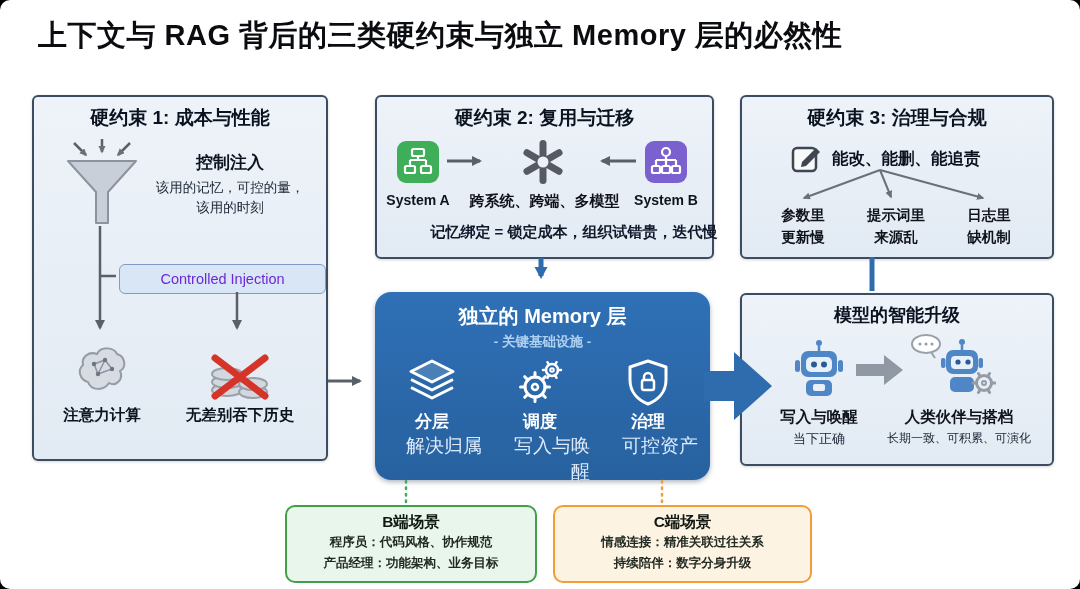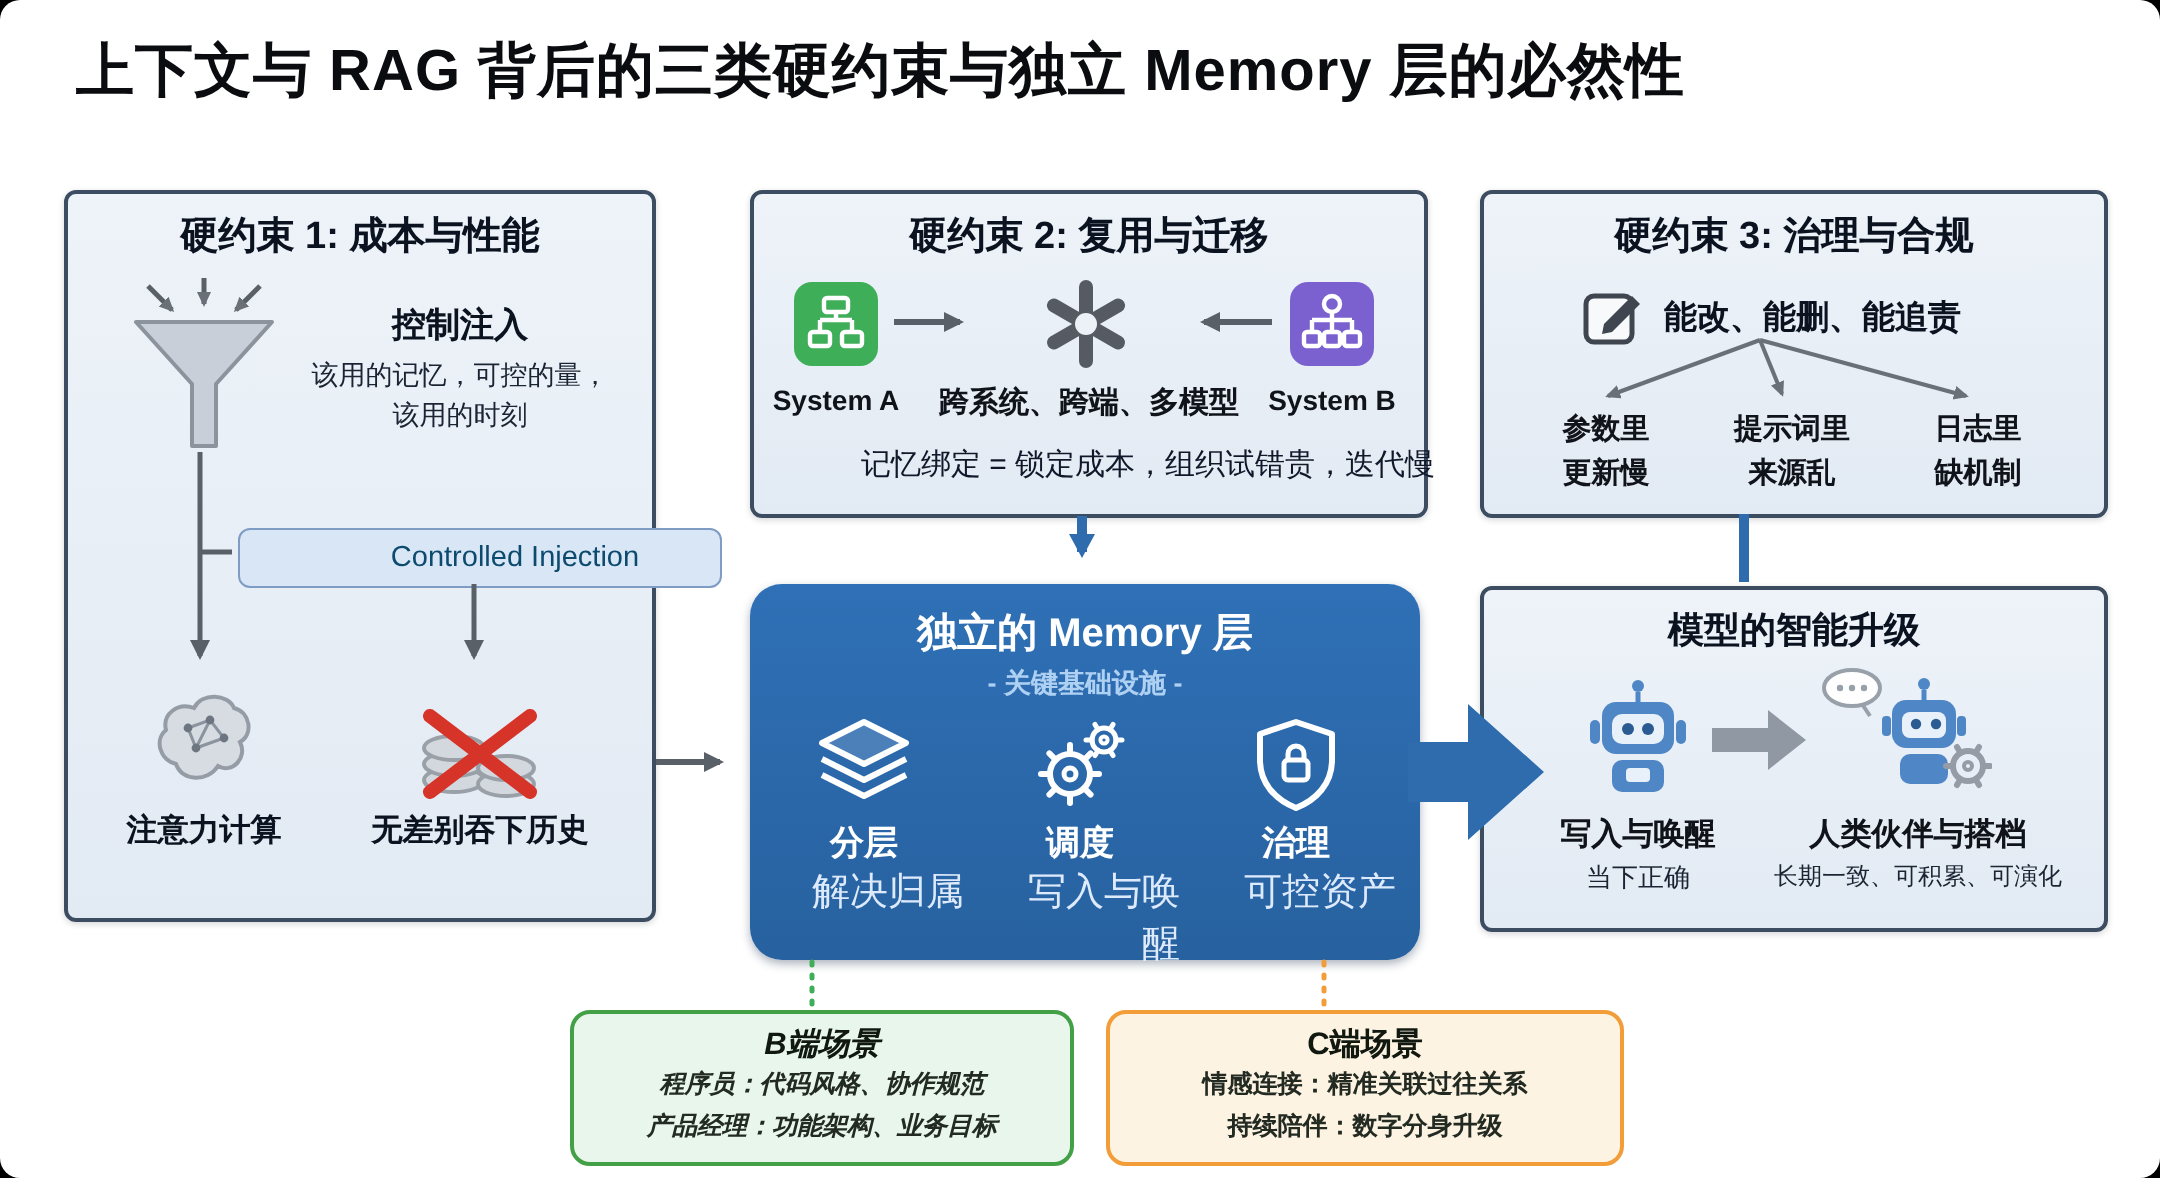--- a/index.html
+++ b/index.html
@@ -7,23 +7,23 @@
           border-radius:10px;font-family:"Liberation Sans","DejaVu Sans",sans-serif;color:#10131a;}
   .abs{position:absolute;}
   .main-title{left:38px;top:16px;font-size:29px;font-weight:800;letter-spacing:.5px;color:#0a0c10;}
   .panel{position:absolute;background:linear-gradient(#eef3f9,#e2eaf3);border:2.5px solid #3c4d61;
          border-radius:6px;box-shadow:0 1px 3px rgba(20,30,45,.18);}
   .ptitle{position:absolute;top:8px;left:0;right:0;text-align:center;font-size:19px;font-weight:bold;color:#0b1320;}
   .ctr{text-align:center;}
   .blue-box{position:absolute;background:linear-gradient(#2f70b6,#27619f);border-radius:16px;
             box-shadow:0 2px 5px rgba(20,40,70,.35);}
   .ci-box{position:absolute;background:#d9e6f6;border:1.5px solid #7f9dc4;border-radius:6px;
-          font-size:14.5px;color:#0c4a6e;display:flex;align-items:center;justify-content:center;padding-left:35px;}
+          font-size:14.5px;color:#6d28d9;display:flex;align-items:center;justify-content:center;}
   .scene{position:absolute;border-radius:10px;}
-  .scene-b{background:#e9f6ec;border:2px solid #43a047;font-style:italic;}
+  .scene-b{background:#e9f6ec;border:2px solid #43a047;}
   .scene-c{background:#fdf3e3;border:2px solid #f29d38;}
   .scene-title{position:absolute;top:5px;left:0;right:0;text-align:center;font-size:15.5px;font-weight:bold;color:#101810;}
   .scene-line{position:absolute;left:0;right:0;text-align:center;font-size:12.5px;font-weight:600;color:#222a22;}
   .overlay{position:absolute;left:0;top:0;z-index:30;pointer-events:none;}
   .w{color:#ffffff;}
   .feat-name{position:absolute;top:118px;left:0;right:0;text-align:center;font-size:17px;font-weight:bold;color:#fff;}
   .feat-desc{position:absolute;top:141px;left:16px;right:0;text-align:right;font-size:19px;color:#ddeafc;}
 </style>
 </head>
 <body>
@@ -115,21 +115,21 @@
         <path d="M21,15 V19 M11,19 H31 M11,19 V25 M21,19 V25 M31,19 V25"></path>
         <rect x="7" y="25" width="8" height="7" rx="1.5"></rect>
         <rect x="17" y="25" width="8" height="7" rx="1.5"></rect>
         <rect x="27" y="25" width="8" height="7" rx="1.5"></rect>
       </g>
     </svg>
 
     <div class="abs ctr" style="left:1px;top:95px;width:80px;font-size:14px;font-weight:bold;">System A</div>
     <div class="abs ctr" style="left:82px;top:95px;width:171px;font-size:15px;font-weight:bold;">跨系统、跨端、多模型</div>
     <div class="abs ctr" style="left:249px;top:95px;width:80px;font-size:14px;font-weight:bold;">System B</div>
-    <div class="abs ctr" style="left:0;top:126px;width:394px;font-size:15px;font-weight:normal;color:#10182a;">记忆绑定 = 锁定成本，组织试错贵，迭代慢</div>
+    <div class="abs ctr" style="left:0;top:126px;width:394px;font-size:15px;font-weight:bold;color:#10182a;">记忆绑定 = 锁定成本，组织试错贵，迭代慢</div>
   </div>
 
   <div class="panel" style="left:740px;top:95px;width:310px;height:160px;">
     <div class="ptitle">硬约束 3: 治理与合规</div>
 
     <svg class="abs" style="left:48px;top:43px;" width="34" height="34" viewBox="0 0 34 34">
       <rect x="3" y="8" width="23" height="23" rx="4" fill="#f7f9fb" stroke="#3f4650" stroke-width="2.5"></rect>
       <path d="M12,22 L26,8 L30,12 L16,26 L11,27 Z" fill="#3f4650"></path>
     </svg>
     <div class="abs" style="left:90px;top:51px;font-size:16.5px;font-weight:bold;color:#0b1320;">能改、能删、能追责</div>

